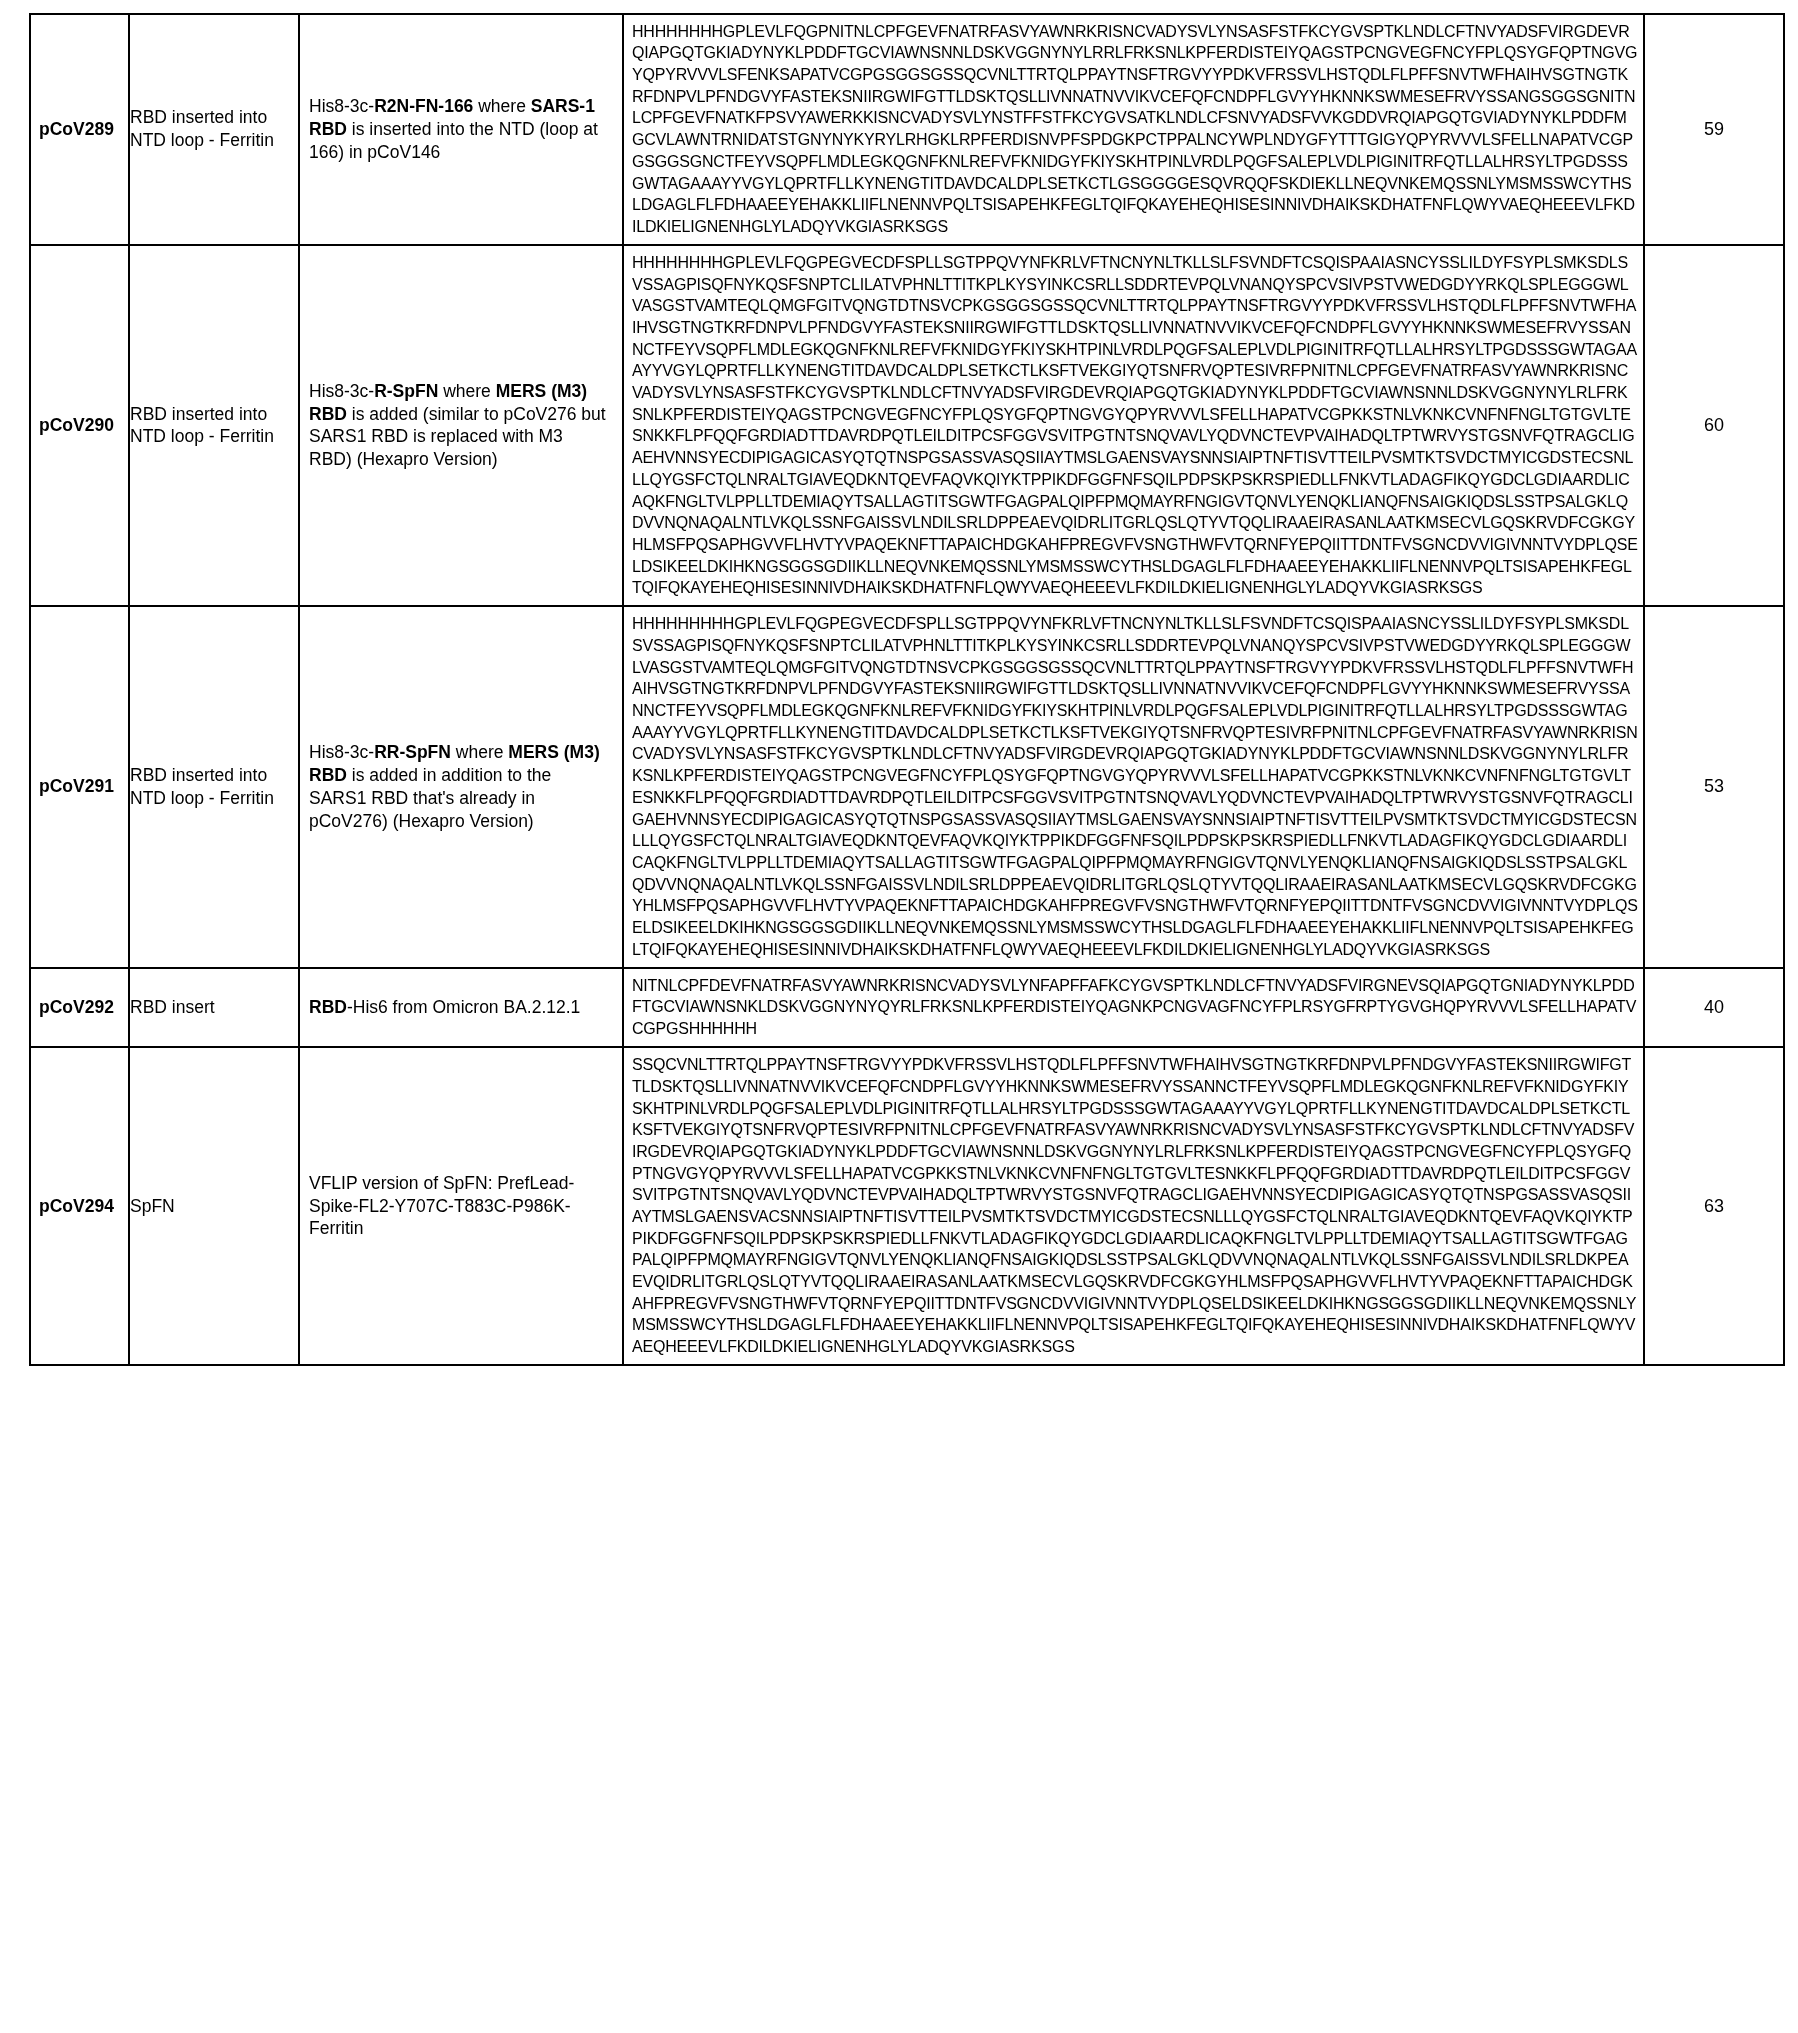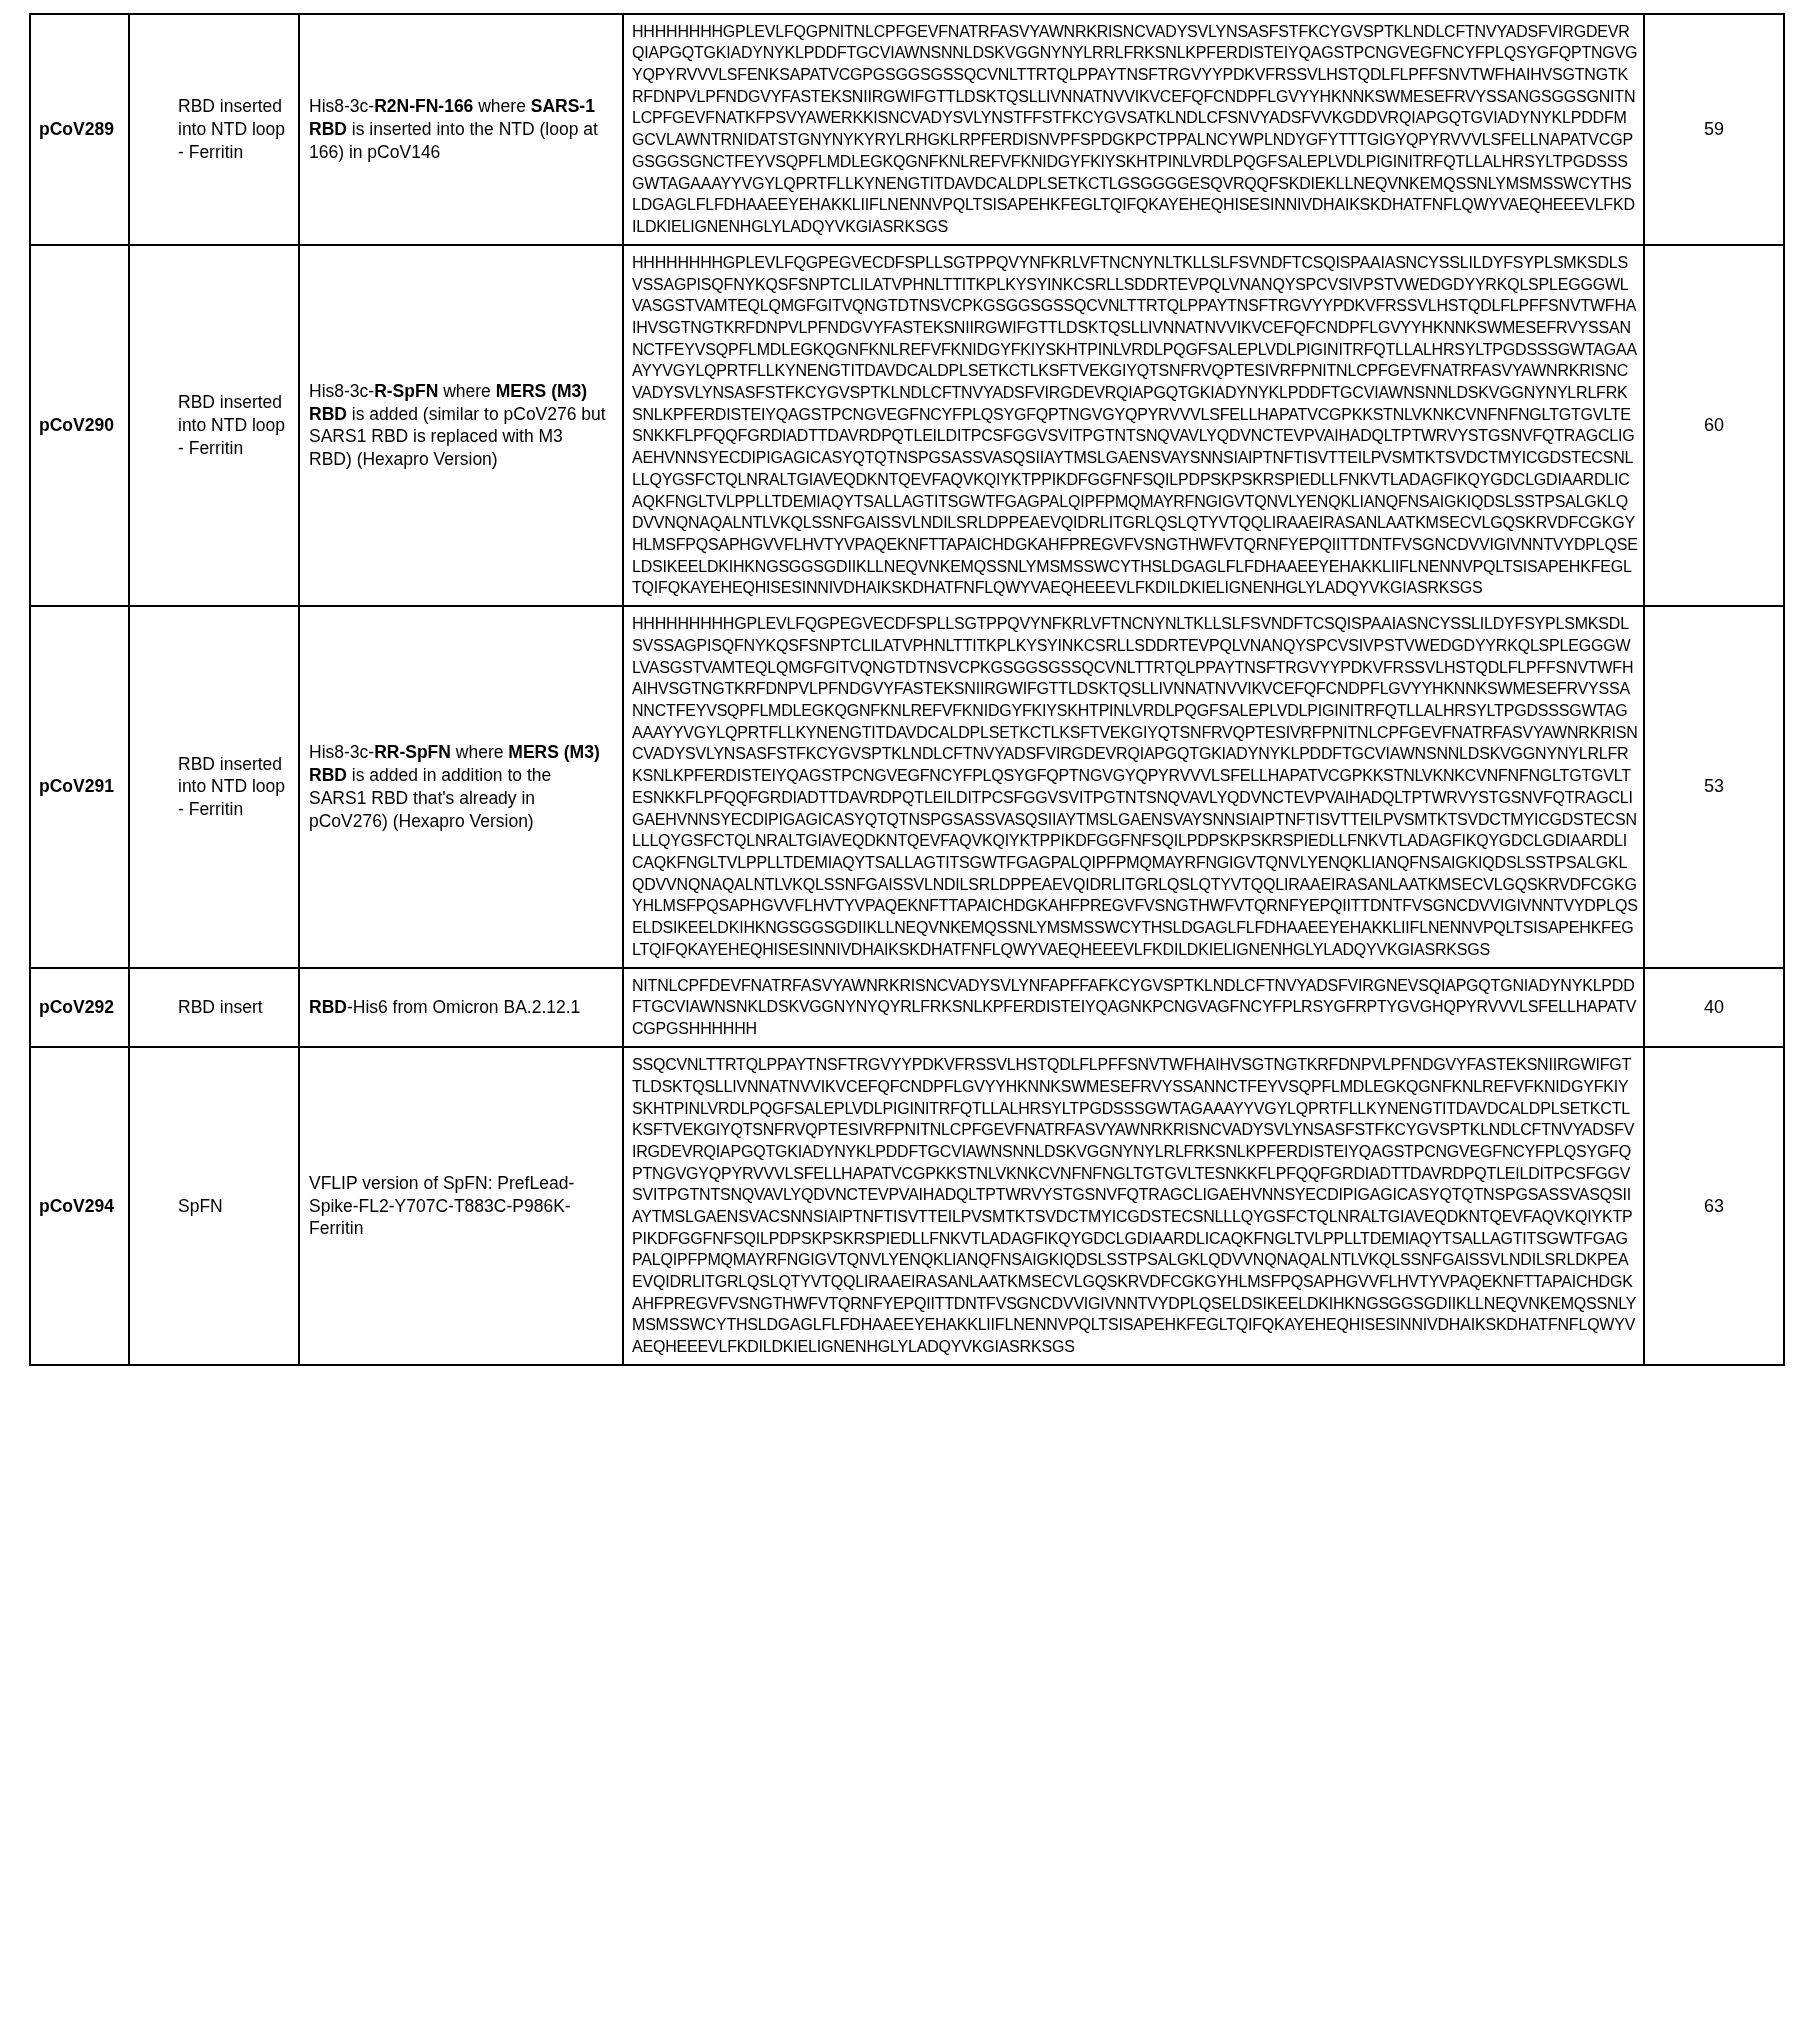--- a/index.html
+++ b/index.html
@@ -40,21 +40,21 @@
   .cell-pad {
     padding: 5.4px 5.4px 5.4px 6.3px;
   }
   .id-cell .cell-pad,
   .type-cell .cell-pad,
   .desc-cell .cell-pad {
     font-size: 17.5px;
     line-height: 1.30;
   }
   .id-cell .cell-pad { padding-left: 8px; font-weight: bold; }
-  .type-cell .cell-pad { padding-left: 0; margin-left: 48px; }
+  .type-cell .cell-pad { padding-left: 0; }
   .desc-cell .cell-pad { padding-left: 9px; padding-right: 12.5px; }
 
   .seq-cell {
     vertical-align: top;
   }
   .seq-cell .cell-pad {
     padding: 6.3px 5.4px 6.3px 8px;
     font-size: 16px;
     line-height: 1.355;
     letter-spacing: -0.2px;

